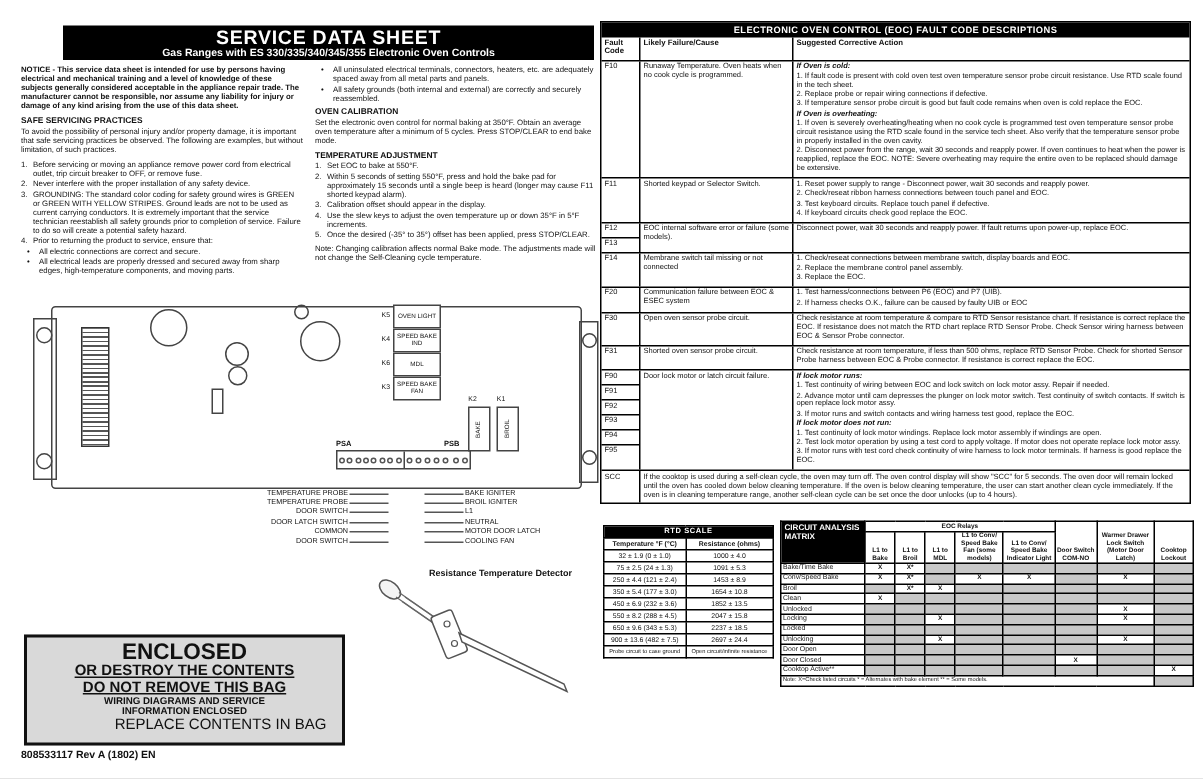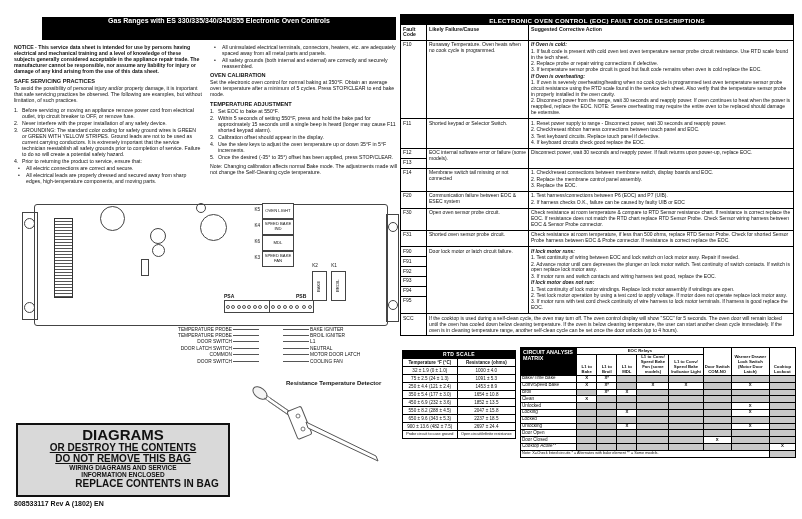--- a/index.html
+++ b/index.html
@@ -43,21 +43,21 @@
   .wline{height:1px;background:#555;width:26px;margin:0 1px;}
   
   .rtd-draw{position:absolute;left:250px;top:380px;width:150px;height:95px;}
   .rtd-label{position:absolute;left:36px;top:0;font-size:6px;font-weight:bold;white-space:nowrap;}
   
   .important{position:absolute;left:16px;top:423px;width:214px;height:74px;background:#d9d9d9;border:2px solid #111;
              text-align:center;padding-top:2px;box-sizing:border-box;}
   .important .i1{font-size:15px;font-weight:bold;line-height:15px;}
   .important .i2{font-size:10px;font-weight:bold;text-decoration:underline;line-height:11px;}
   .important .i3{font-size:6.5px;font-weight:bold;line-height:7px;}
-  .important .i4{font-size:10px;font-weight:bold;line-height:12px;margin-left:48px;}
+  .important .i4{font-size:10px;font-weight:normal;line-height:12px;margin-left:48px;}
   .partnum{position:absolute;left:14px;top:500px;font-size:7px;font-weight:bold;}
   
   .fault-table{position:absolute;left:400px;top:14px;width:394px;border:1px solid #000;box-sizing:border-box;}
   .ft-title{background:#000;color:#fff;font-size:6.2px;font-weight:bold;text-align:center;padding:1.5px 0;letter-spacing:.3px;}
   .ft-header,.frow{display:grid;grid-template-columns:26px 102px 1fr;}
   .frow{border-top:1px solid #000;}
   .frow.span{grid-template-columns:26px 1fr;}
   .fc{font-size:5px;line-height:5.9px;padding:1.5px 2px;border-right:1px solid #000;}
   .fc:last-child{border-right:none;}
   .fc .bi{font-weight:bold;font-style:italic;}
@@ -80,20 +80,21 @@
   .matrix td.g{background:#c8c8c8;}
   .matrix td.x{background:#fff;font-weight:bold;}
   .matrix .note td{font-size:3.8px;text-align:left;vertical-align:middle;}
 </style>
 </head>
 <body>
 
 <div class="page">
 
   <div class="title-bar">
+    <div class="t1">SERVICE DATA SHEET</div>
     <div class="t2">Gas Ranges with ES 330/335/340/345/355 Electronic Oven Controls</div>
   </div>
 
   <div class="text-cols">
     <div class="tcol">
       <p class="bold">NOTICE - This service data sheet is intended for use by persons having electrical and mechanical training and a level of knowledge of these subjects generally considered acceptable in the appliance repair trade.  The manufacturer cannot be responsible, nor assume any liability for injury or damage of any kind arising from the use of this data sheet.</p>
       <h4>SAFE SERVICING PRACTICES</h4>
       <p>To avoid the possibility of personal injury and/or property damage, it is important that safe servicing practices be observed. The following are examples, but without limitation, of such practices.</p>
       <div id="safe-list">
           <div class="li">
@@ -281,21 +282,21 @@
           <line x1="20" y1="18" x2="46" y2="36"></line>
       </g>
       <rect x="42" y="28" width="15" height="30" rx="2" transform="rotate(-22 49 43)" fill="#fff" stroke="#555" stroke-width="1"></rect>
       <circle cx="48" cy="36" r="2" fill="none" stroke="#555" stroke-width="0.8"></circle>
       <circle cx="53" cy="49" r="2" fill="none" stroke="#555" stroke-width="0.8"></circle>
       <path d="M56 42 L126 76 L128 81 L58 48 Z" fill="#fff" stroke="#555" stroke-width="1"></path>
     </svg>
   </div>
 
   <div class="important">
-    <div class="i1">DIAGRAMS</div>
+    <div class="i1">ENCLOSED</div>
     <div class="i2">OR DESTROY THE CONTENTS</div>
     <div class="i2">DO NOT REMOVE THIS BAG</div>
     <div class="i3">WIRING DIAGRAMS AND SERVICE</div>
     <div class="i3">INFORMATION  ENCLOSED</div>
     <div class="i4">REPLACE CONTENTS IN BAG</div>
   </div>
 
   <div class="partnum">808533117 Rev A (1802) EN</div>
 
   <div class="fault-table">

